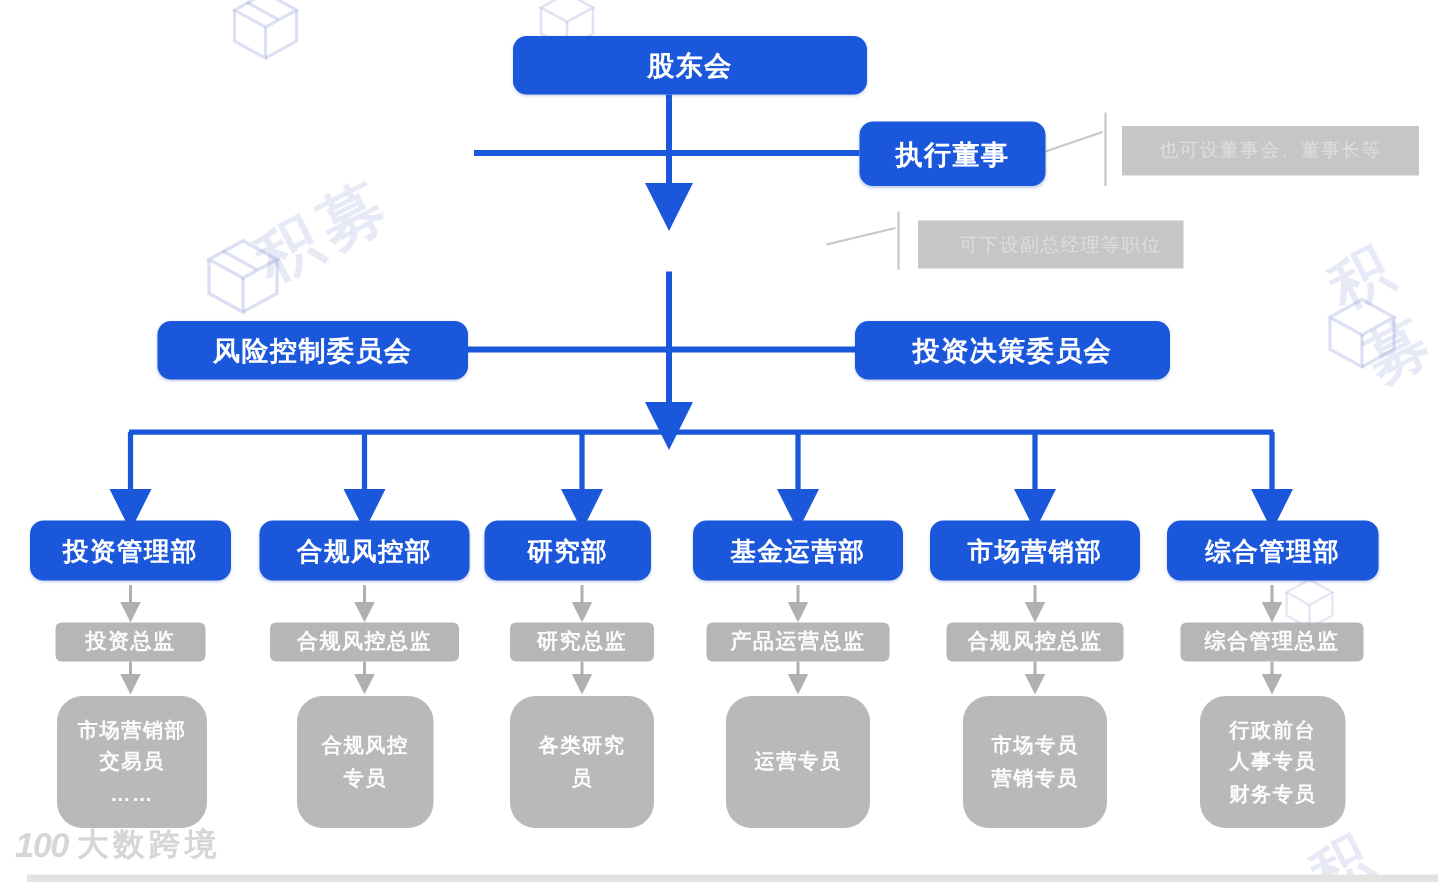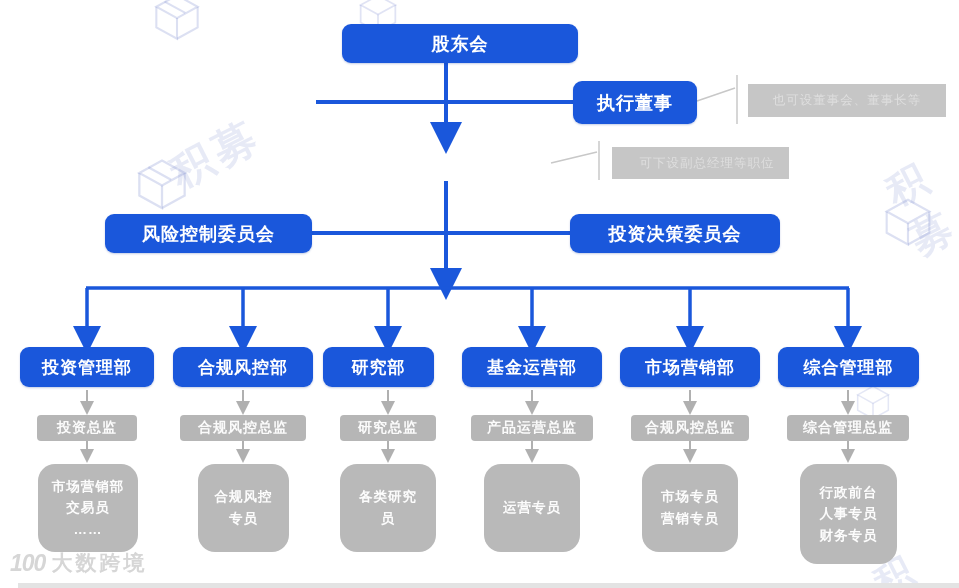--- a/index.html
+++ b/index.html
@@ -218,21 +218,21 @@
     <span class="txt">市场专员
 营销专员</span>
   </div>
 
   <div class="bbox dept" style="left:778px;top:347px;width:141px;height:40px;">
     <span>综合管理部</span>
   </div>
   <div class="gdir" style="left:787px;top:415px;width:122px;height:26px;">
     <span>综合管理总监</span>
   </div>
-  <div class="gstaff" style="left:800px;top:464px;width:97px;height:100px;">
+  <div class="gstaff" style="left:800px;top:464px;width:97px;height:88px;">
     <span class="txt">行政前台
 人事专员
 财务专员</span>
   </div>
 
   <div class="footer-logo">
     <span class="ic">100</span>
     <span class="lb">大数跨境</span>
   </div>
 

